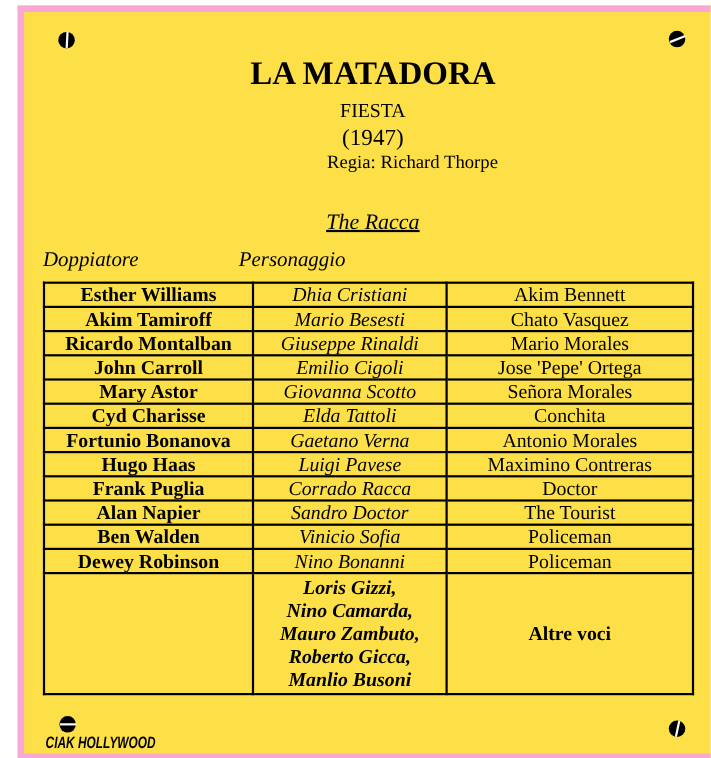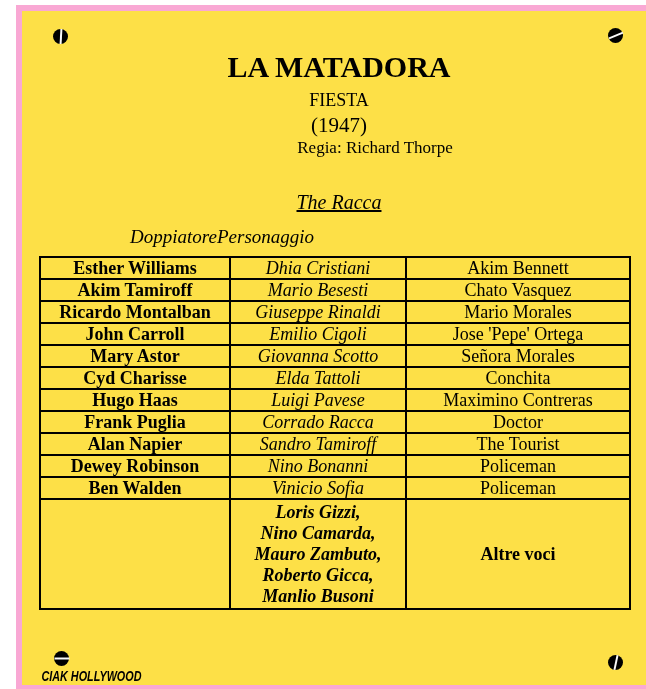--- a/index.html
+++ b/index.html
@@ -91,21 +91,21 @@
   .col-headers {
     position: absolute;
     left: 17px;
     top: 215px;
     display: flex;
     font-style: italic;
     font-size: 19px;
     line-height: 22px;
   }
   .col-headers .h1 { width: 192px; text-align: center; }
-  .col-headers .h2 { width: 178px; text-align: right; }
+  .col-headers .h2 { width: 178px; text-align: left; }
   .col-headers .h3 { width: 226px; text-align: left; }
 
   table.cast {
     position: absolute;
     left: 17px;
     top: 245px;
     border-collapse: collapse;
     table-layout: fixed;
   }
   table.cast td {
@@ -198,42 +198,47 @@
       <td class="c1">Mary Astor</td>
       <td class="c2">Giovanna Scotto</td>
       <td class="c3">Señora Morales</td>
     </tr>
     <tr>
       <td class="c1">Cyd Charisse</td>
       <td class="c2">Elda Tattoli</td>
       <td class="c3">Conchita</td>
     </tr>
     <tr>
+      <td class="c1">Fortunio Bonanova</td>
+      <td class="c2">Gaetano Verna</td>
+      <td class="c3">Antonio Morales</td>
+    </tr>
+    <tr>
       <td class="c1">Hugo Haas</td>
       <td class="c2">Luigi Pavese</td>
       <td class="c3">Maximino Contreras</td>
     </tr>
     <tr>
       <td class="c1">Frank Puglia</td>
       <td class="c2">Corrado Racca</td>
       <td class="c3">Doctor</td>
     </tr>
     <tr>
       <td class="c1">Alan Napier</td>
-      <td class="c2">Sandro Tamiroff</td>
+      <td class="c2">Sandro Doctor</td>
       <td class="c3">The Tourist</td>
+    </tr>
+    <tr>
+      <td class="c1">Ben Walden</td>
+      <td class="c2">Vinicio Sofia</td>
+      <td class="c3">Policeman</td>
     </tr>
     <tr>
       <td class="c1">Dewey Robinson</td>
       <td class="c2">Nino Bonanni</td>
-      <td class="c3">Policeman</td>
-    </tr>
-    <tr>
-      <td class="c1">Ben Walden</td>
-      <td class="c2">Vinicio Sofia</td>
       <td class="c3">Policeman</td>
     </tr>
     <tr class="tall">
       <td class="c1"></td>
       <td class="c2">
         <div>Loris Gizzi,</div>
         <div>Nino Camarda,</div>
         <div>Mauro Zambuto,</div>
         <div>Roberto Gicca,</div>
         <div>Manlio Busoni</div>

